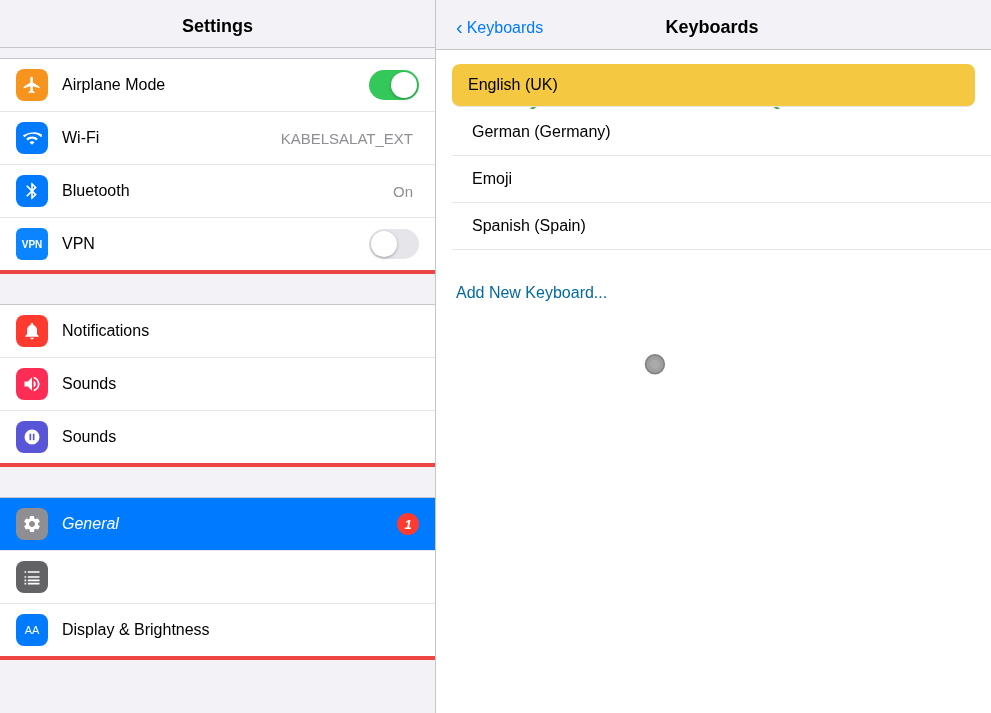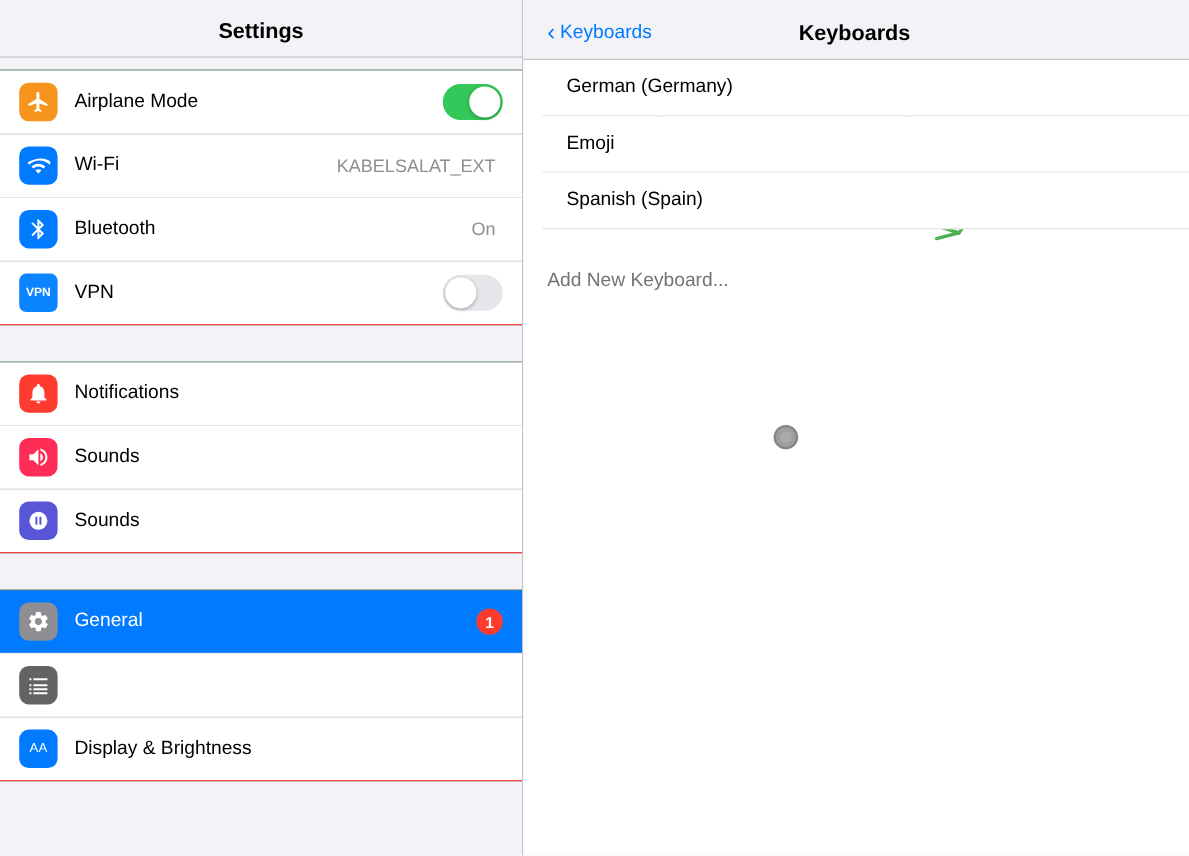--- a/index.html
+++ b/index.html
@@ -35,42 +35,43 @@
       color: #000;
     }
 
     .settings-list {
       flex: 1;
       overflow-y: auto;
       padding: 0;
     }
 
     .settings-section {
-      background: #14532d;
+      background: #7f1d1d;
       margin: 10px 0 0 0;
       border-top: 1px solid #c6c6c8;
-      border-bottom: 1px solid #ef4444;
+      border-bottom: 4px solid #ef4444;
     }
 
     .settings-item {
       display: flex;
       align-items: center;
       padding: 10px 16px;
       border-bottom: 1px solid #e5e5ea;
       background: #fff;
       min-height: 50px;
       position: relative;
     }
 
     .settings-item:last-child {
       border-bottom: none;
     }
 
     .settings-item.selected {
       background: #007AFF;
+      font-style: italic;
     }
 
     .settings-item.selected .item-label {
       color: #fff;
     }
 
     .icon-wrapper {
       width: 32px;
       height: 32px;
       border-radius: 8px;
@@ -203,21 +204,21 @@
     .keyboard-item-label {
       font-size: 16px;
       color: #000;
     }
 
     .add-keyboard {
       display: flex;
       align-items: center;
       padding: 14px 20px;
       font-size: 16px;
-      color: #737373;
+      color: #0369a1;
       cursor: pointer;
       margin-top: 20px;
     }
 
     
     .annotation-layer {
       position: absolute;
       top: 0;
       left: 0;
       width: 100%;
@@ -368,20 +369,25 @@
 
       <path d="M 355 115 Q 390 130 370 155 L 340 145" fill="none" stroke="#4caf50" stroke-width="3" stroke-linecap="round"></path>
       <path d="M 340 145 L 360 140 L 356 152 Z" fill="#4caf50"></path>
 
       <path d="M 370 155 L 350 160" fill="none" stroke="#4caf50" stroke-width="3" stroke-linecap="round"></path>
 
       <circle cx="215" cy="338" r="10" fill="#888" stroke="#666" stroke-width="2" opacity="0.8"></circle>
       <circle cx="215" cy="338" r="5" fill="#aaa"></circle>
     </svg>
 
+    <div style="padding: 14px 16px 0 16px;">
+      <div class="keyboard-item" style="background:#f5c842; border-radius:8px; padding: 12px 16px; margin-bottom:2px;">
+        <span class="keyboard-item-label">English (UK)</span>
+      </div>
+    </div>
 
     <div class="keyboard-item" style="margin-left:16px; margin-right:0; border-bottom:1px solid #e5e5ea;">
       <span class="keyboard-item-label">German (Germany)</span>
     </div>
 
     <div class="keyboard-item" style="margin-left:16px; border-bottom:1px solid #e5e5ea;">
       <span class="keyboard-item-label">Emoji</span>
     </div>
 
     <div class="keyboard-item" style="margin-left:16px; border-bottom:1px solid #e5e5ea;">

